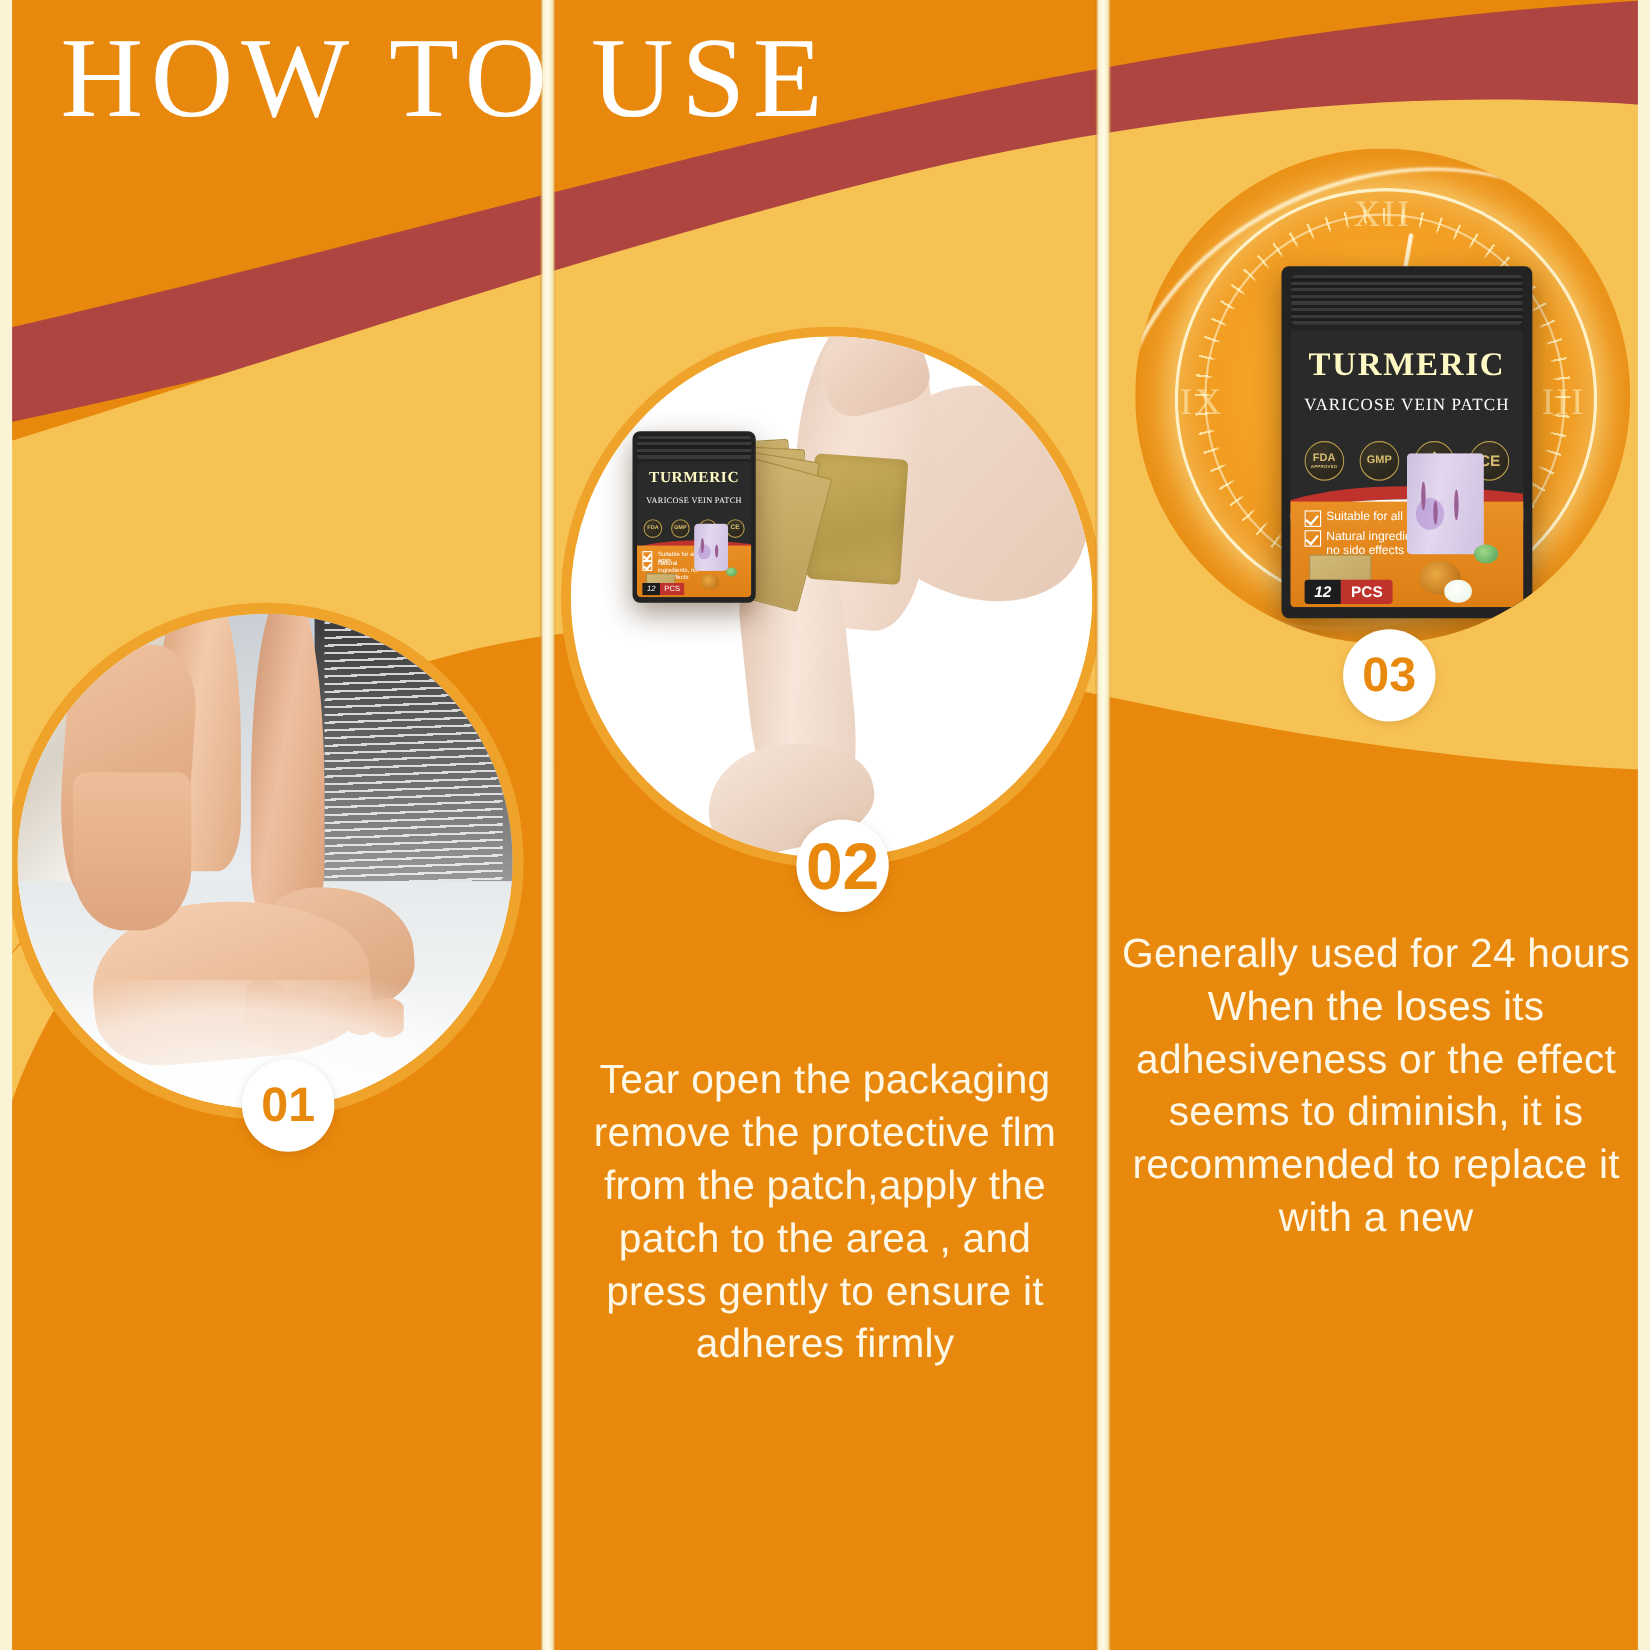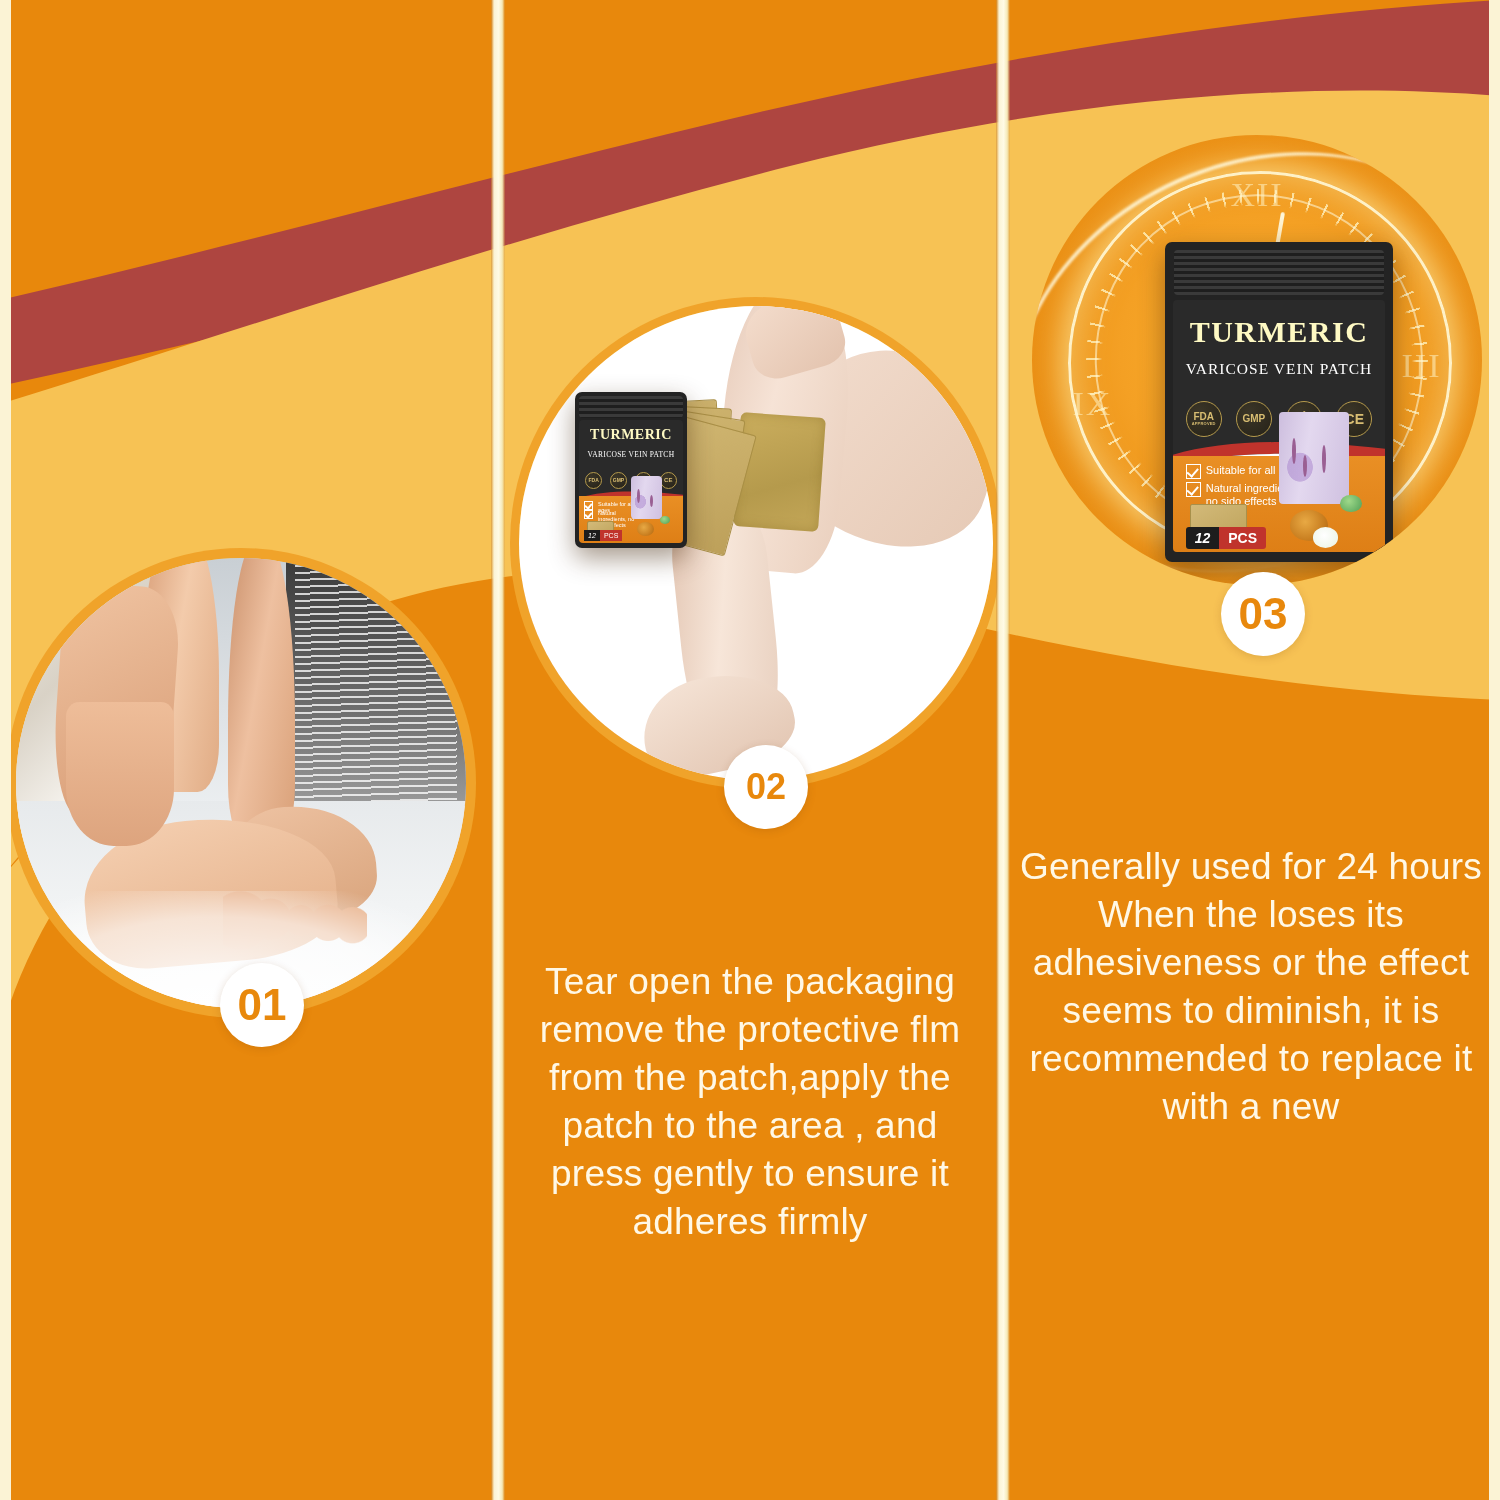--- a/index.html
+++ b/index.html
@@ -136,21 +136,21 @@
     border:2px solid rgba(255,250,220,.55);transform:rotate(-12deg);}
   .clock-ticks{position:absolute;left:12%;top:12%;width:76%;height:76%;border-radius:50%;
     background:repeating-conic-gradient(from 0deg,rgba(255,246,200,.75) 0deg 0.7deg,rgba(255,246,200,0) 0.7deg 6deg);
     -webkit-mask:radial-gradient(circle,transparent 64%,#000 66%,#000 78%,transparent 80%);
             mask:radial-gradient(circle,transparent 64%,#000 66%,#000 78%,transparent 80%);}
   .roman{position:absolute;color:rgba(255,244,198,.55);font-family:"Liberation Serif",serif;
     font-size:34px;letter-spacing:2px;}
   .r12{left:50%;top:9%;transform:translateX(-50%);}
   .r3{right:9%;top:47%;}
   .r6{left:50%;bottom:8%;transform:translateX(-50%);}
-  .r9{left:9%;top:47%;margin-top:38px;}
+  .r9{left:9%;top:47%;}
   .hand-h{position:absolute;left:50%;top:50%;width:5px;height:112px;
     background:linear-gradient(180deg,rgba(255,250,215,.95),rgba(255,240,170,.2));
     transform-origin:50% 100%;transform:translate(-50%,-100%) rotate(-18deg);
     filter:blur(.4px);border-radius:3px;}
   .hand-m{position:absolute;left:50%;top:50%;width:4px;height:150px;
     background:linear-gradient(180deg,rgba(255,252,230,.95),rgba(255,240,170,.15));
     transform-origin:50% 100%;transform:translate(-50%,-100%) rotate(10deg);
     filter:blur(.4px);border-radius:3px;}
   .glow-swoosh{position:absolute;left:-6%;top:6%;width:112%;height:88%;border-radius:50%;
     border-top:4px solid rgba(255,250,220,.85);border-left:3px solid rgba(255,248,210,.45);
@@ -197,21 +197,21 @@
 
   .pkg3{left:133px;top:107px;width:228px;height:320px;}
   .pkg2{left:56px;top:86px;width:112px;height:156px;}
 
   
   .num-badge{position:absolute;border-radius:50%;background:#FFFFFF;
     display:flex;align-items:center;justify-content:center;
     color:#E8880C;font-weight:700;z-index:26;
     box-shadow:0 2px 8px rgba(120,60,0,.18);}
   .nb1{left:209px;top:963px;width:84px;height:84px;font-size:44px;}
-  .nb2{left:219px;top:745px;width:84px;height:84px;font-size:36px;}
+  .nb2{left:219px;top:745px;width:84px;height:84px;font-size:60px;}
   .nb3{left:211px;top:572px;width:84px;height:84px;font-size:44px;}
 
   
   .caption{position:absolute;color:#FFF8E6;text-align:center;
     font-size:37px;line-height:1.30;letter-spacing:.2px;z-index:24;}
   .cap1{left:8px;top:1144px;width:464px;}
   .cap2{left:8px;top:958px;width:474px;}
   .cap3{left:8px;top:843px;width:466px;}
 </style>
 </head>
@@ -232,20 +232,21 @@
                C240,330 520,234 790,166 C1060,98 1300,80 1500,96 Z" fill="#F7C254"></path>
 
       <path d="M0,880 C70,796 170,710 280,660 C200,716 120,806 60,900
                C30,948 8,1000 0,1040 Z" fill="#F7C254"></path>
     </svg>
   </div>
 
   <div class="frame-left"></div>
   <div class="frame-right"></div>
 
+  <div class="title">HOW TO USE</div>
 
   <div class="col col1">
 
     <div class="circle-well c1">
       <div class="shower">
         <div class="wall-marble"></div>
         <div class="wall-dark"></div>
         <div class="spray"></div>
         <div class="floor"></div>
         <div class="leg-back"></div>

